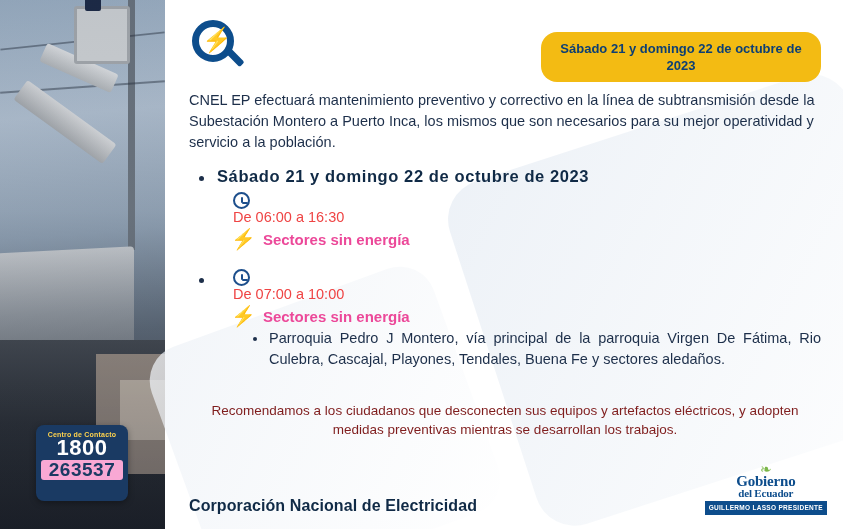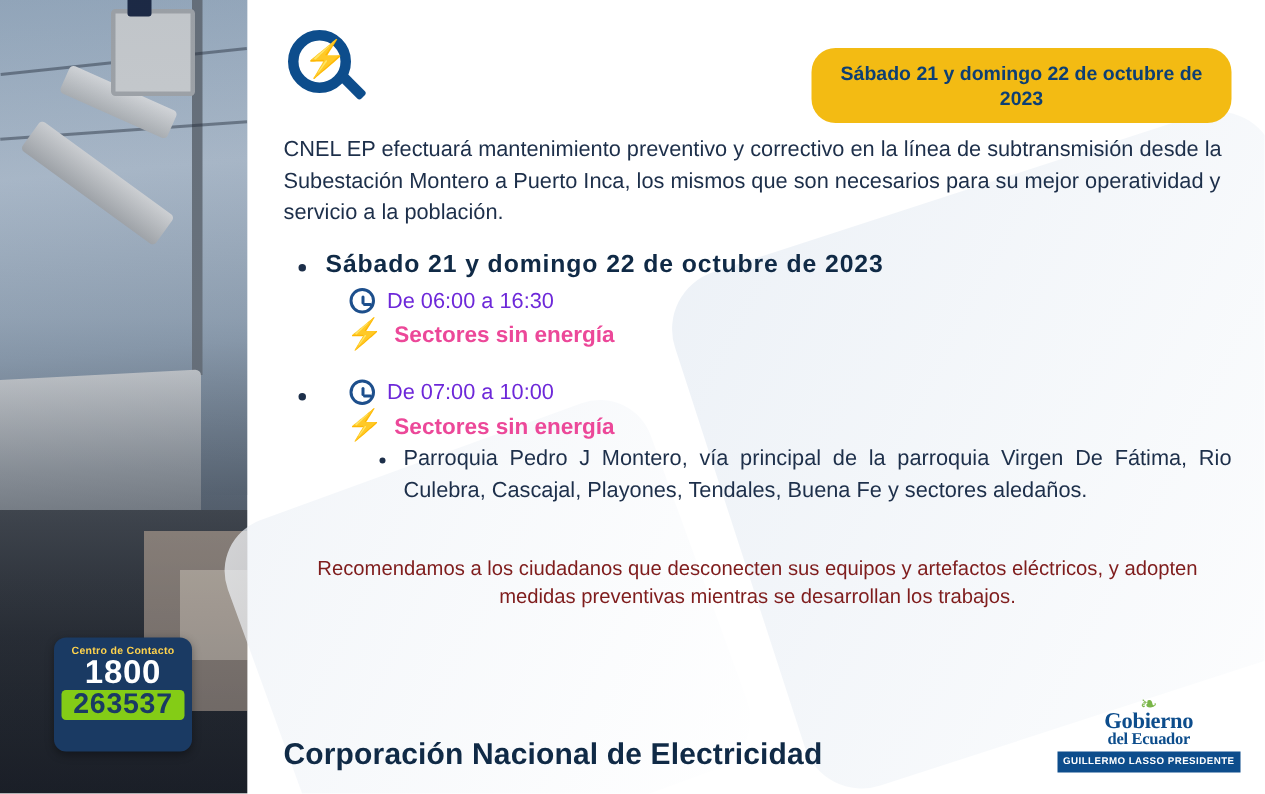--- a/index.html
+++ b/index.html
@@ -92,21 +92,21 @@
     text-align: center;
     padding-top: 6px;
     box-shadow: 0 2px 6px rgba(0,0,0,.35);
   }
   .badge .cc {
     font-size: 7px; letter-spacing: .2px; color: #ffd34d; font-weight: bold;
   }
   .badge .n1 { font-size: 22px; font-weight: bold; line-height: 20px; letter-spacing: .5px; }
   .badge .n2 {
     font-size: 19px; font-weight: bold; line-height: 20px; letter-spacing: .5px;
-    background: #84cc16; color: #1a3a63; display: inline-block; padding: 0 8px; border-radius: 3px;
+    background: #f9a8d4; color: #1a3a63; display: inline-block; padding: 0 8px; border-radius: 3px;
     margin-top: 2px;
   }
 
   
   .content {
     position: relative;
     flex: 1 1 auto;
     padding: 14px 22px 0 24px;
     background: #ffffff;
   }
@@ -189,23 +189,23 @@
     content: "";
     position: absolute; left: 10px; top: 9px;
     width: 5px; height: 5px; border-radius: 50%;
     background: #1d2f4a;
   }
   .sub-date {
     font-size: 16.5px; font-weight: bold; color: #102a46;
     letter-spacing: .6px;
   }
   .time-row {
-    display: flex; align-items: flex-end;
+    display: flex; align-items: flex-start;
     margin: 6px 0 4px 16px;
-    font-size: 14.5px; color: #6d28d9;
+    font-size: 14.5px; color: #ef4444; flex-direction: column;
   }
   .clock {
     width: 17px; height: 17px; border: 2px solid #1d4f8c; border-radius: 50%;
     position: relative; margin-right: 8px; flex: 0 0 17px;
   }
   .clock:before {
     content: ""; position: absolute; left: 5.5px; top: 3px; width: 2px; height: 6px;
     background: #1d4f8c; border-radius: 1px;
   }
   .clock:after {
@@ -243,21 +243,21 @@
     text-align: center;
     max-width: 640px;
   }
 
   .footer {
     position: absolute; left: 24px; bottom: 14px; right: 16px;
     display: flex; align-items: flex-end; justify-content: space-between;
     z-index: 3;
   }
   .corp {
-    font-size: 20px; font-weight: bold; color: #102a46; letter-spacing: .1px;
+    font-size: 16px; font-weight: bold; color: #102a46; letter-spacing: .1px;
   }
   .gov {
     text-align: center; line-height: 12px;
   }
   .gov .leaf {
     color: #7ab648; font-size: 14px; line-height: 12px;
   }
   .gov .g1 {
     font-size: 15px; font-weight: bold; color: #0d4d8c; letter-spacing: -.2px;
     font-family: "Liberation Serif", serif;

